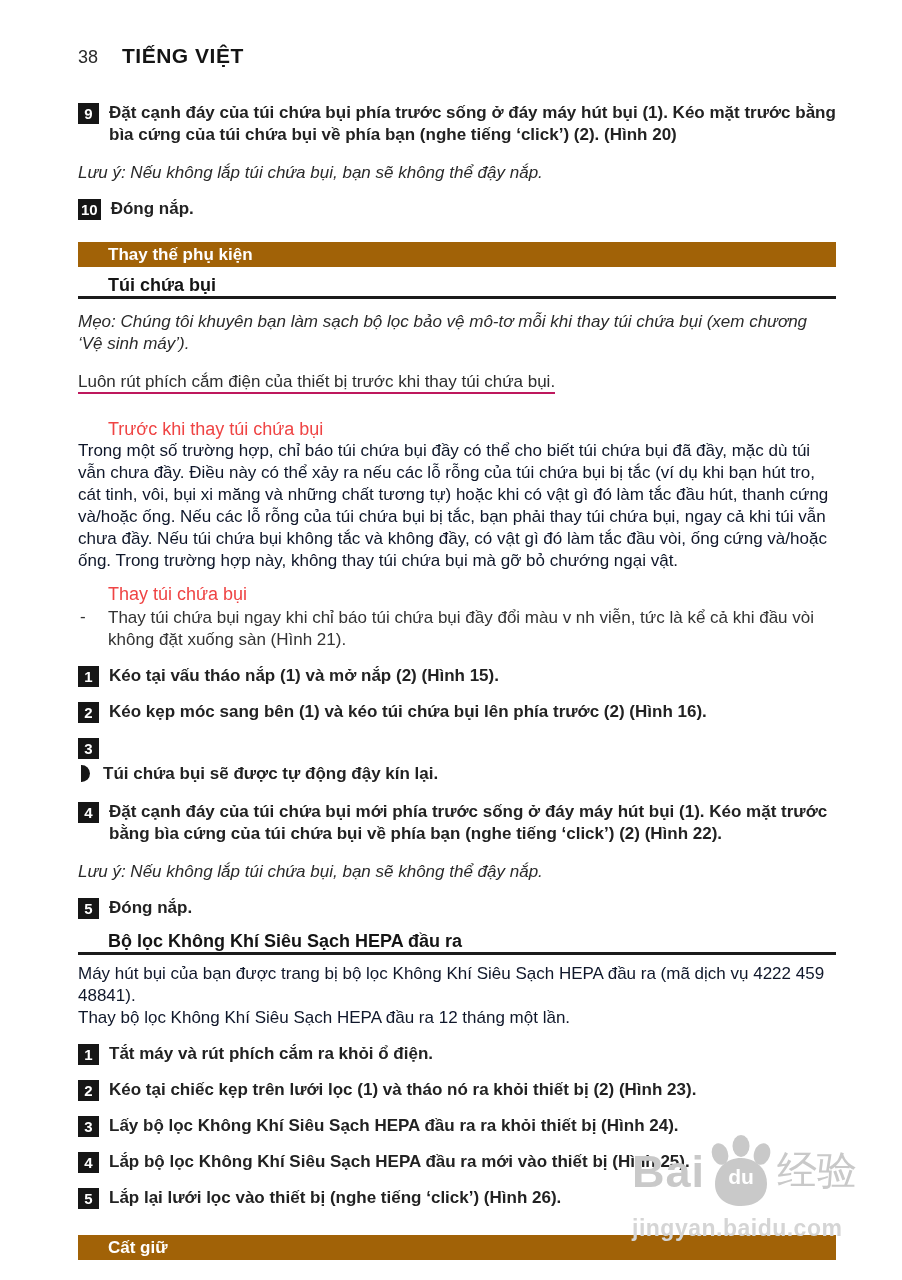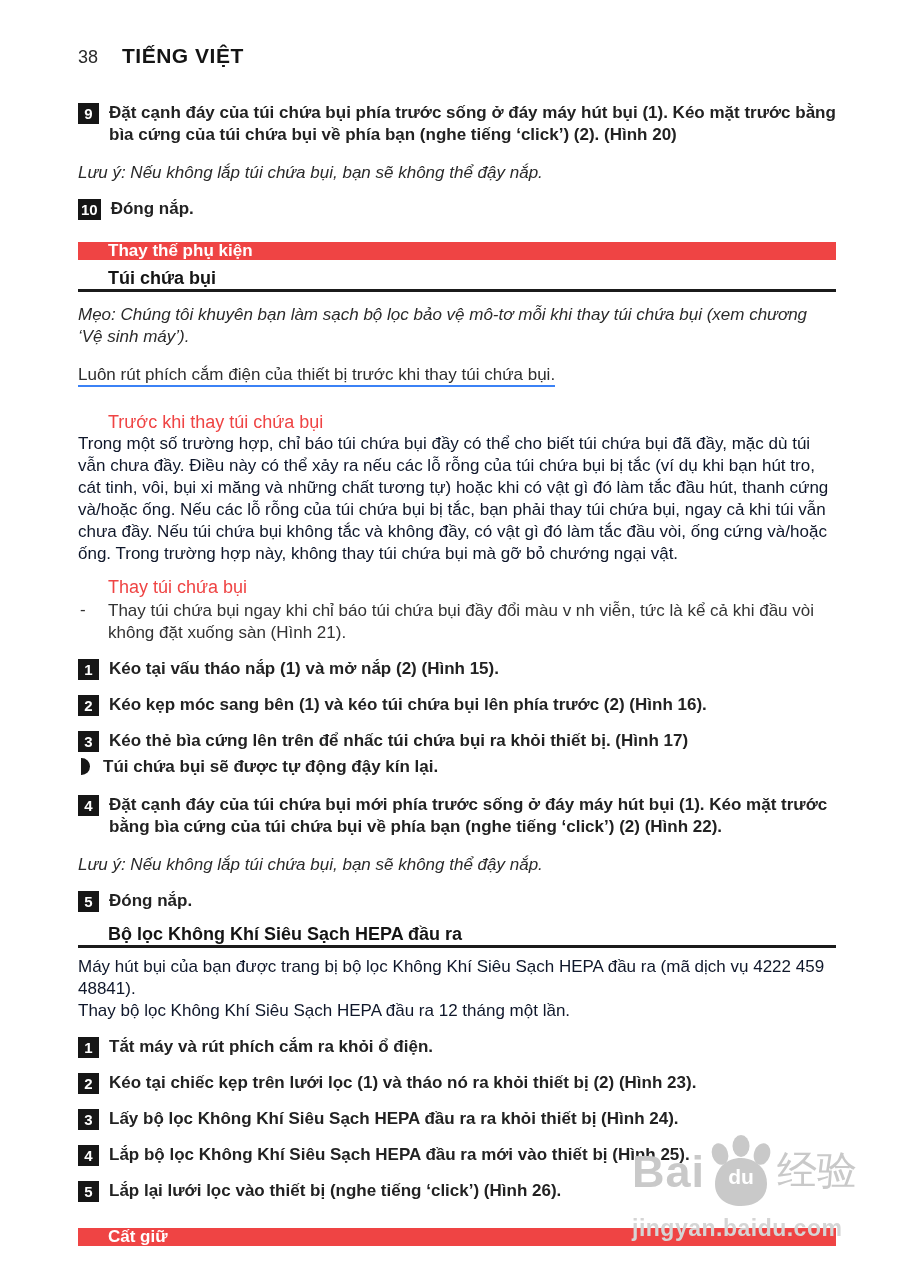--- a/index.html
+++ b/index.html
@@ -28,35 +28,35 @@
     background:#161616; color:#ffffff;
     font-weight:bold; font-size:15px; flex:0 0 auto; margin-top:1px;
   }
   .steptext { font-size:17px; line-height:22px; font-weight:bold; color:#222222; }
 
   
   .note { margin-top:16px; font-size:17px; line-height:22px; font-style:italic; color:#2a2a2a; }
 
   
   .bar {
-    margin-top:22px; height:18px; background:#ef4444;
+    margin-top:22px; height:25px; background:#a16207;
     display:flex; align-items:center;
   }
   .bar-label { color:#ffffff; font-weight:bold; font-size:17px; padding-left:30px; }
 
   
   .ruled { margin-top:8px; border-bottom:3px solid #1b1b1b; }
   .ruled .rh-label { font-size:18px; font-weight:bold; color:#141414; padding-left:30px; display:inline-block; }
 
   
   .subtitle { margin-top:10px; font-size:18px; font-weight:normal; color:#ef4444; padding-left:30px; }
 
   .body-par { font-size:17px; line-height:22px; color:#0f172a; }
   .warning { margin-top:16px; font-size:17px; line-height:22px; color:#2e2e2e; }
-  .warning span { border-bottom:2px solid #3b82f6; padding-bottom:1px; }
+  .warning span { border-bottom:2px solid #be185d; padding-bottom:1px; }
 
   
   .dash-row { display:flex; margin-top:2px; }
   .dash-char { width:30px; flex:0 0 auto; font-size:17px; color:#333; padding-left:2px; }
   .dash-text { font-size:17px; line-height:22px; color:#333333; }
 
   
   .result-row { display:flex; gap:13px; margin-top:4px; align-items:flex-start; }
   .half-disc { width:9px; height:17px; background:#161616; border-radius:0 9px 9px 0; flex:0 0 auto; margin-top:2px; margin-left:3px; }
   .result-text { font-size:17px; line-height:22px; font-weight:bold; color:#222222; }
@@ -126,21 +126,20 @@
     <div class="step">
       <span class="stepnum">1</span>
       <span class="steptext">Kéo tại vấu tháo nắp (1) và mở nắp (2) (Hình 15).</span>
     </div>
     <div class="step">
       <span class="stepnum">2</span>
       <span class="steptext">Kéo kẹp móc sang bên (1) và kéo túi chứa bụi lên phía trước (2) (Hình 16).</span>
     </div>
     <div class="step">
       <span class="stepnum">3</span>
-      <span class="steptext">Kéo thẻ bìa cứng lên trên để nhấc túi chứa bụi ra khỏi thiết bị.  (Hình 17)</span>
     </div>
 
     <div class="result-row">
       <span class="half-disc"></span>
       <span class="result-text">Túi chứa bụi sẽ được tự động đậy kín lại.</span>
     </div>
 
     <div class="step mt16">
       <span class="stepnum">4</span>
       <span class="steptext">Đặt cạnh đáy của túi chứa bụi mới phía trước sống ở đáy máy hút bụi (1). Kéo mặt trước bằng bìa cứng của túi chứa bụi về phía bạn (nghe tiếng ‘click’) (2) (Hình 22).</span>

